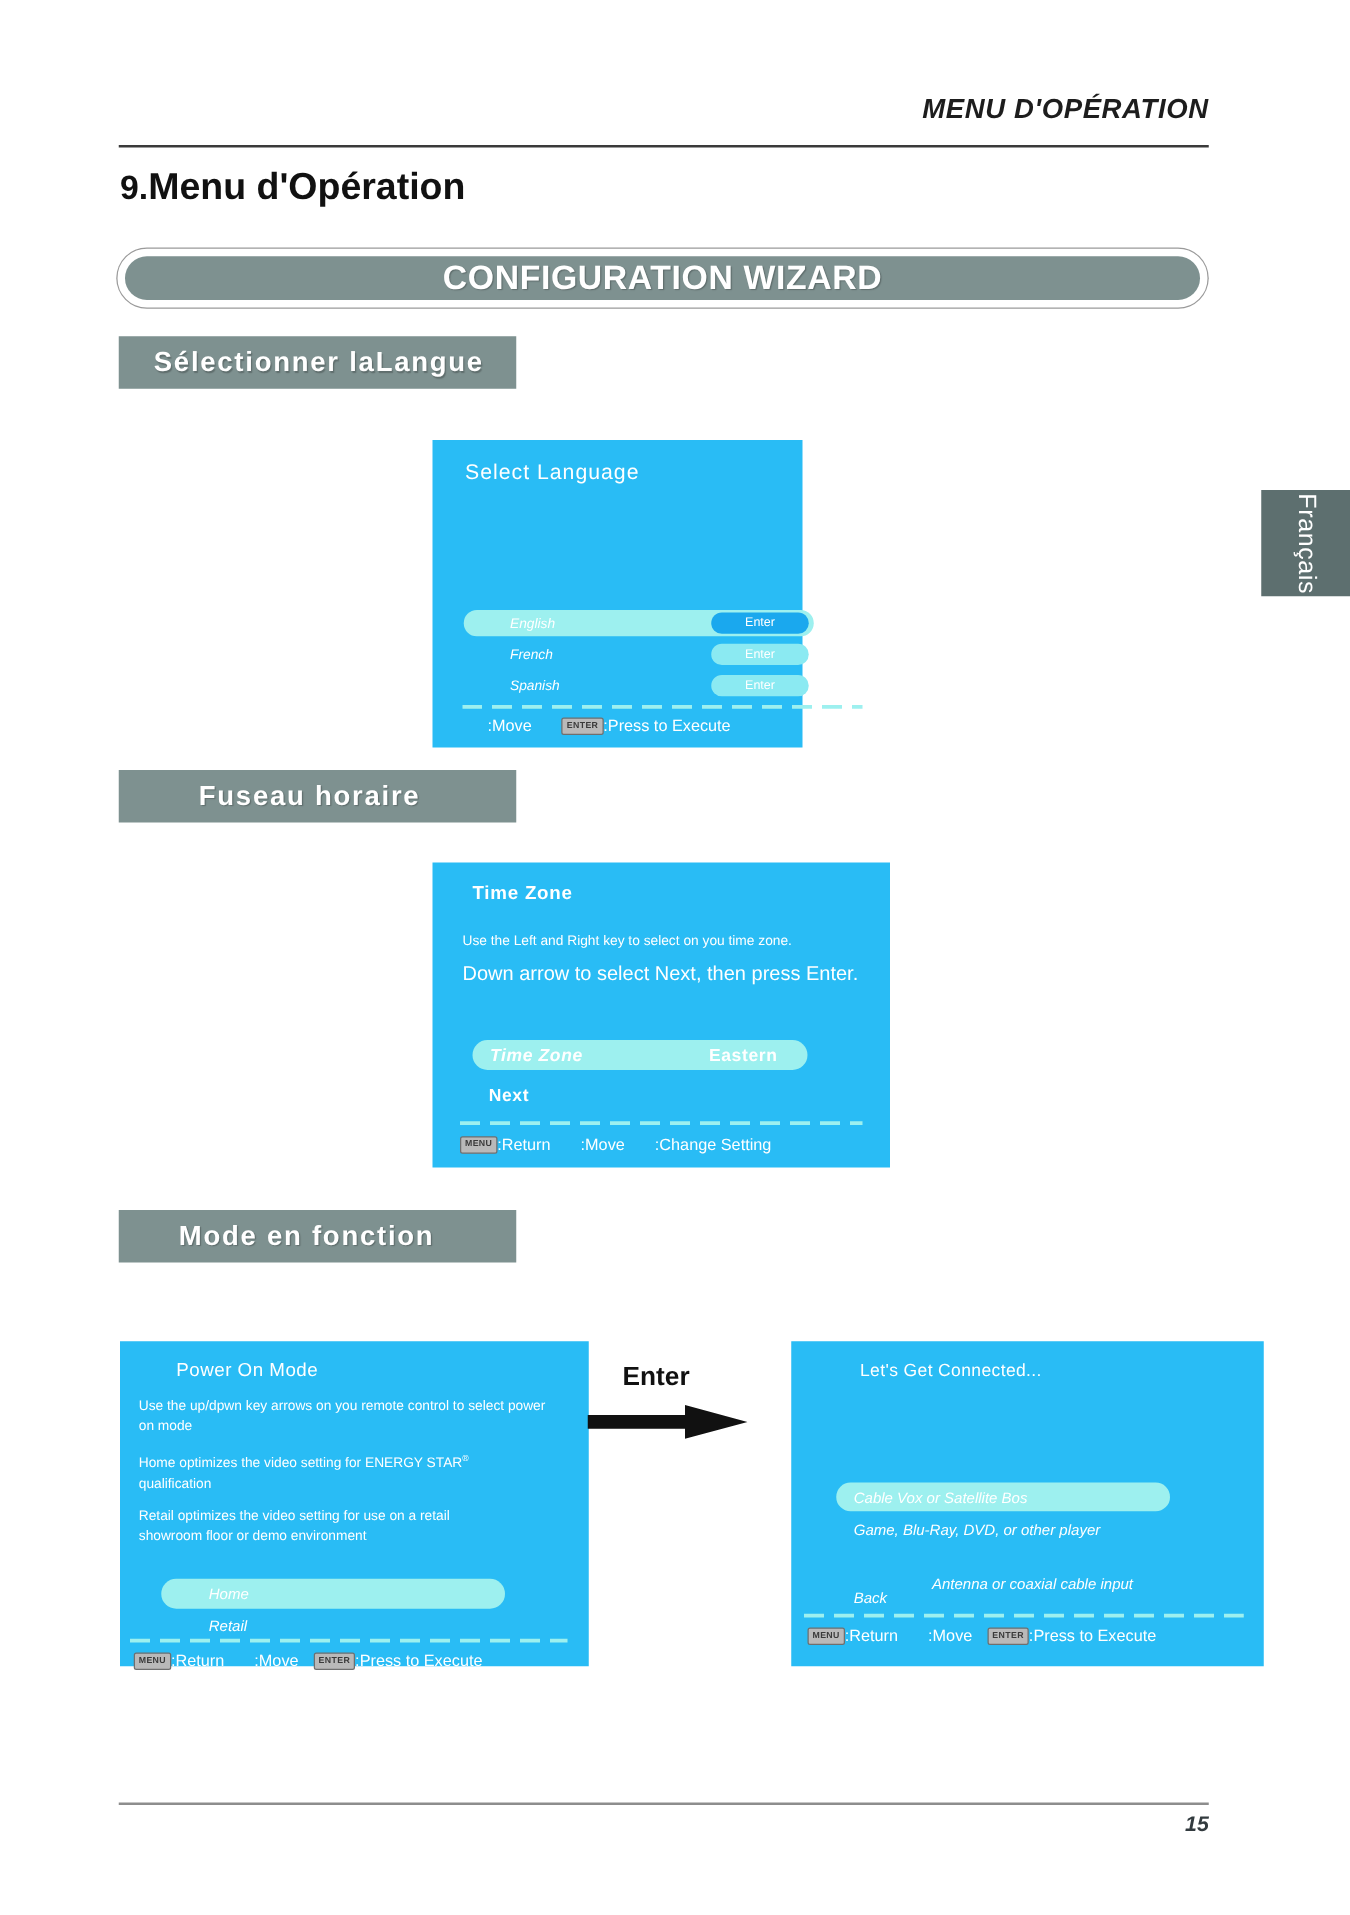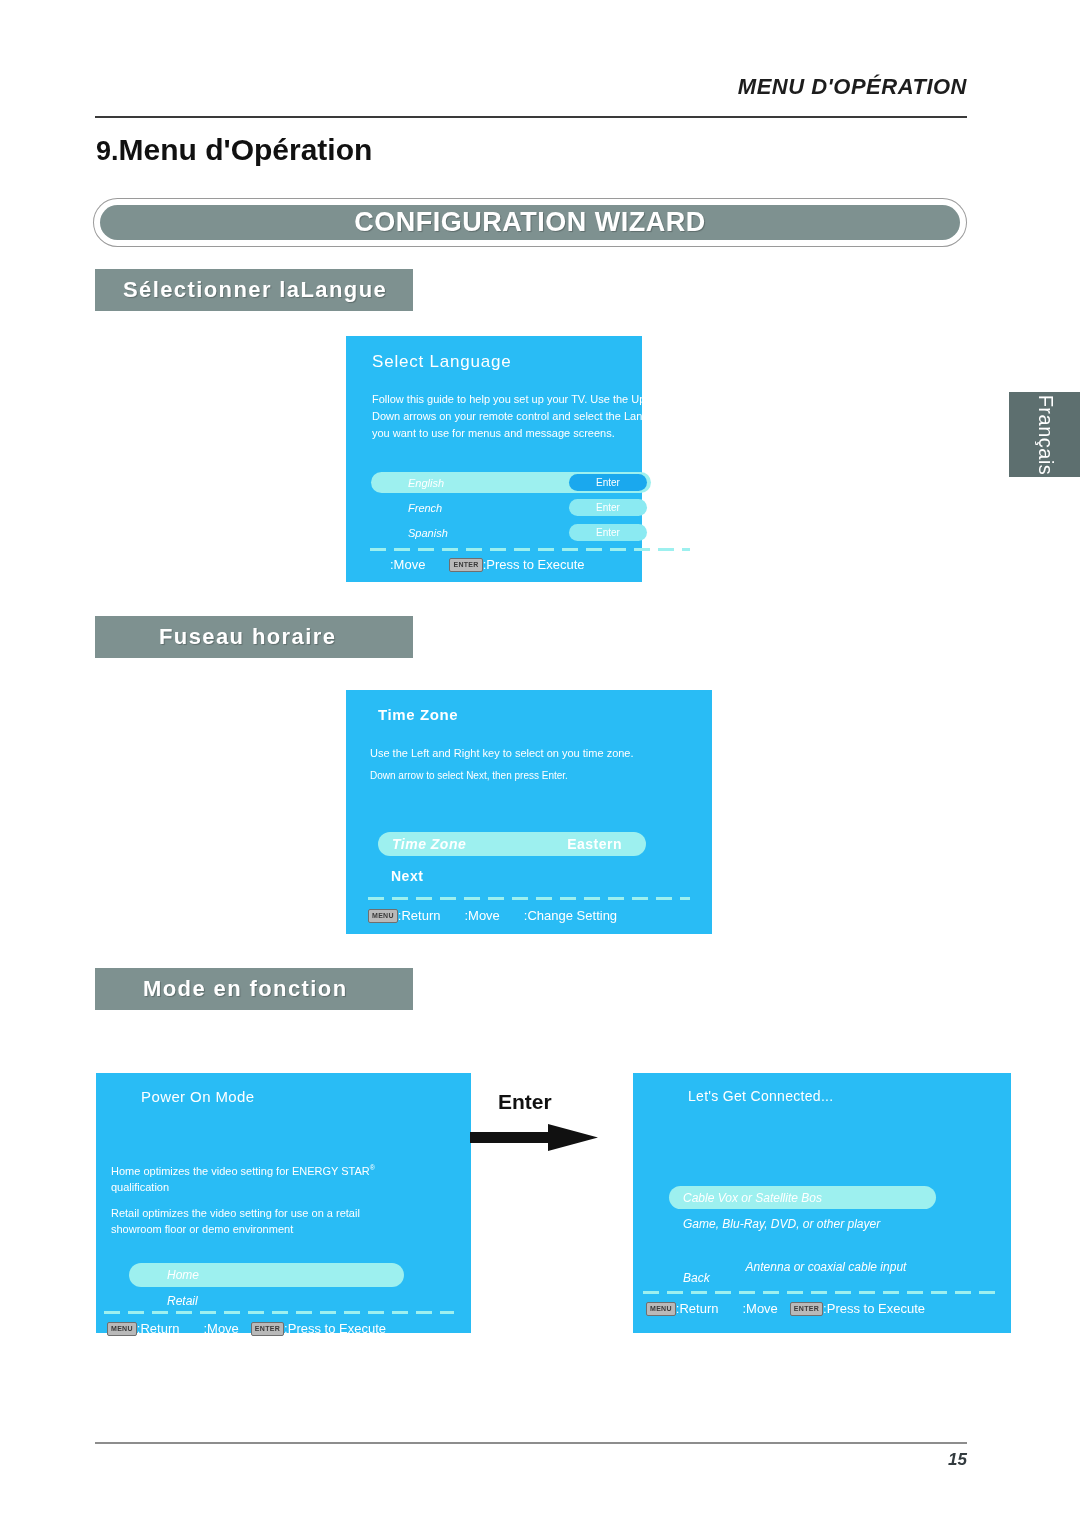--- a/index.html
+++ b/index.html
@@ -256,23 +256,22 @@
 </div>
 
 <div class="side-tab">
   <span>Français</span>
 </div>
 
 <div class="section-bar s1">
   <span>Sélectionner laLangue</span>
 </div>
 
-<div class="osd" style="left:346px; top:336px; width:296px; height:246px;">
+<div class="osd" style="left:346px; top:352px; width:296px; height:246px;">
   <div class="osd-title" style="left:26px; top:16px; font-size:17px; letter-spacing:0.8px;">Select Language</div>
-  <div class="osd-body" style="left:26px; top:55px; width:306px; font-size:11px;">Follow this guide to help you set up your TV. Use the Up and Down arrows on your remote control and select the Language you want to use for menus and message screens.</div>
 
   <div class="opt-row" style="left:25px; top:136px; width:280px;">
     <div class="hl"></div>
     <div class="label" style="margin-left:37px;">English</div>
     <div class="enter-btn solid" style="margin-left:auto; margin-right:4px;">Enter</div>
   </div>
 
   <div class="opt-row" style="left:25px; top:161px; width:280px;">
     <div class="label" style="margin-left:37px;">French</div>
     <div class="enter-btn pale" style="margin-left:auto; margin-right:4px;">Enter</div>
@@ -294,21 +293,21 @@
 </div>
 
 <div class="section-bar s2">
   <span>Fuseau horaire</span>
 </div>
 
 <div class="osd" style="left:346px; top:690px; width:366px; height:244px;">
   <div class="osd-title" style="left:32px; top:16px; font-size:15px; font-weight:bold; letter-spacing:0.6px;">Time Zone</div>
 
   <div class="osd-body" style="left:24px; top:55px; width:320px; font-size:11px;">Use the Left and Right key to select on you time zone.</div>
-  <div class="osd-body" style="left:24px; top:78px; width:320px; font-size:10px;">Down arrow to select Next, then press Enter.</div>
+  <div class="osd-body" style="left:24px; top:78px; width:320px; font-size:16px;">Down arrow to select Next, then press Enter.</div>
 
   <div class="opt-row" style="left:32px; top:142px; width:268px; height:24px;">
     <div class="hl" style="border-radius:12px;"></div>
     <div class="label" style="margin-left:14px; font-size:14px; font-weight:bold; letter-spacing:0.5px;">Time Zone</div>
     <div class="val" style="margin-right:24px; font-size:14px; font-weight:bold; letter-spacing:0.5px;">Eastern</div>
   </div>
 
   <div class="osd-title" style="left:45px; top:178px; font-size:14px; font-weight:bold; letter-spacing:0.5px;">Next</div>
 
   <div class="dash-sep" style="left:22px; top:207px; width:322px;"></div>
@@ -323,20 +322,21 @@
   </div>
 </div>
 
 <div class="section-bar s3">
   <span>Mode en fonction</span>
 </div>
 
 <div class="osd" style="left:96px; top:1073px; width:375px; height:260px;">
   <div class="osd-title" style="left:45px; top:15px; font-size:15px; letter-spacing:0.4px;">Power On Mode</div>
 
+  <div class="osd-body" style="left:15px; top:45px; width:330px; font-size:11px; line-height:1.45;">Use the up/dpwn key arrows on you remote control to select power on mode</div>
 
   <div class="osd-body" style="left:15px; top:90px; width:340px; font-size:11px; line-height:1.45;">
     <span>Home optimizes the video setting for ENERGY STAR</span><span class="sup">®</span><br>
     <span>qualification</span>
   </div>
 
   <div class="osd-body" style="left:15px; top:133px; width:290px; font-size:11px; line-height:1.45;">Retail optimizes the video setting for use on a retail showroom floor or demo environment</div>
 
   <div class="opt-row" style="left:33px; top:190px; width:275px; height:24px;">
     <div class="hl" style="border-radius:12px;"></div>

